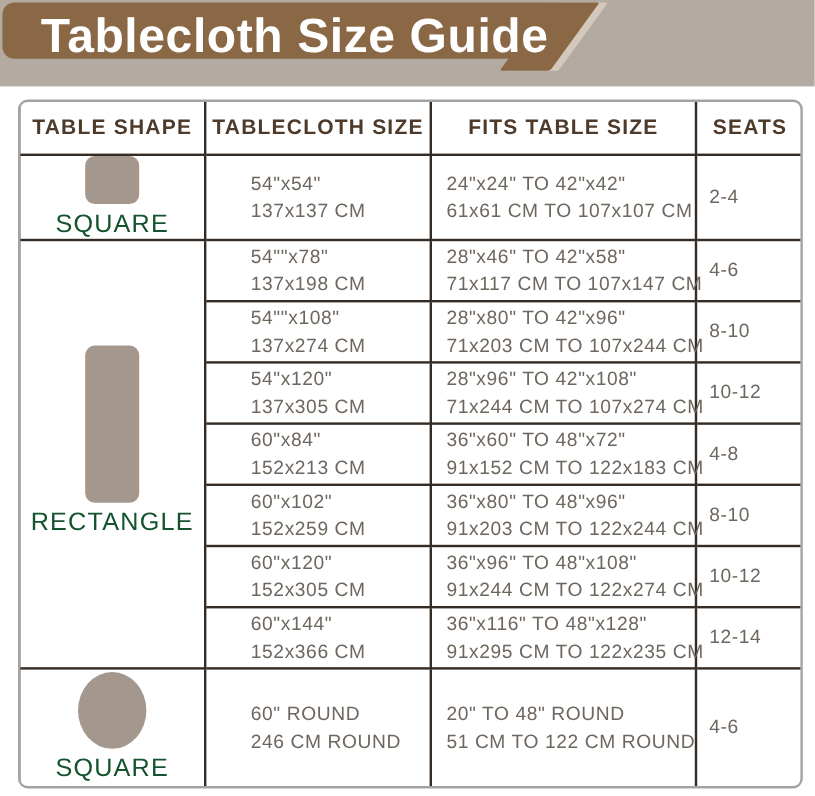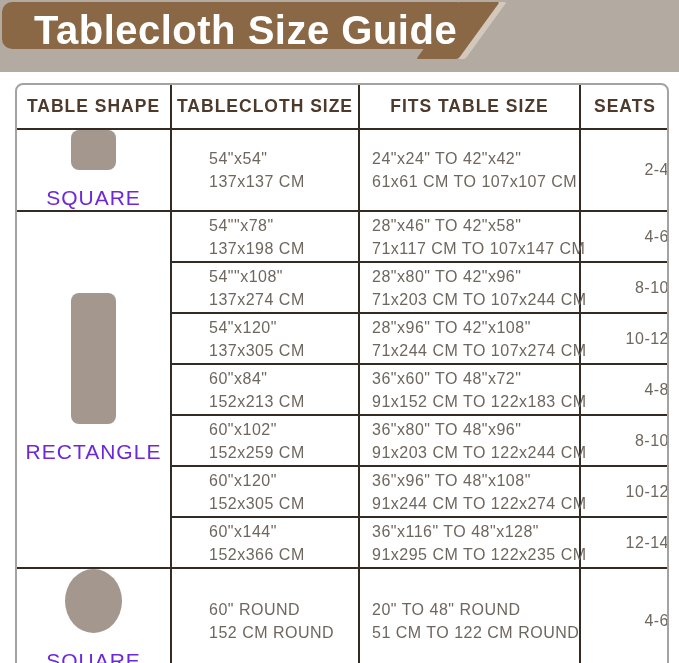--- a/index.html
+++ b/index.html
@@ -55,31 +55,31 @@
     font-size:17.5px;font-weight:bold;letter-spacing:1px;
     color:#4d3a2b;text-align:center;
   }
   .c-size,.c-fits{
     font-size:16px;line-height:23px;letter-spacing:0.5px;color:#6e675f;
   }
   .c-size{padding-left:37px;}
   .c-fits{padding-left:12px;}
   .c-size span,.c-fits span{display:block;white-space:nowrap;}
   .c-seats{
-    font-size:16px;letter-spacing:0.5px;color:#6e675f;text-align:right;
+    font-size:16px;letter-spacing:0.5px;color:#6e675f;text-align:left;padding-left:10px;
   }
 
   
   .c-shape{text-align:center;}
   .shape-box{
     display:flex;flex-direction:column;align-items:center;justify-content:center;
     width:100%;height:100%;
   }
   .shape-label{
-    font-size:21px;letter-spacing:1px;color:#6d28d9;margin-top:16px;
+    font-size:21px;letter-spacing:1px;color:#14532d;margin-top:5px;
   }
   .icon-square{width:45px;height:40px;background:#a4978e;border-radius:8px;}
   .icon-rect{width:45px;height:131px;background:#a4978e;border-radius:8px;margin-top:-22px;}
   .icon-round{width:57px;height:64px;background:#a4978e;border-radius:50%;}
 </style>
 </head>
 <body>
 
 <div class="band"></div>
 <div class="banner">
@@ -212,21 +212,21 @@
 
     <tr class="h-round">
       <td class="c-shape">
         <div class="shape-box">
           <div class="icon-round"></div>
           <div class="shape-label">SQUARE</div>
         </div>
       </td>
       <td class="c-size">
         <span>60" ROUND</span>
-        <span>152 CM ROUND</span>
+        <span>246 CM ROUND</span>
       </td>
       <td class="c-fits">
         <span>20" TO 48" ROUND</span>
         <span>51 CM TO 122 CM ROUND</span>
       </td>
       <td class="c-seats">4-6</td>
     </tr>
   </tbody>
     </table>
 </div>

